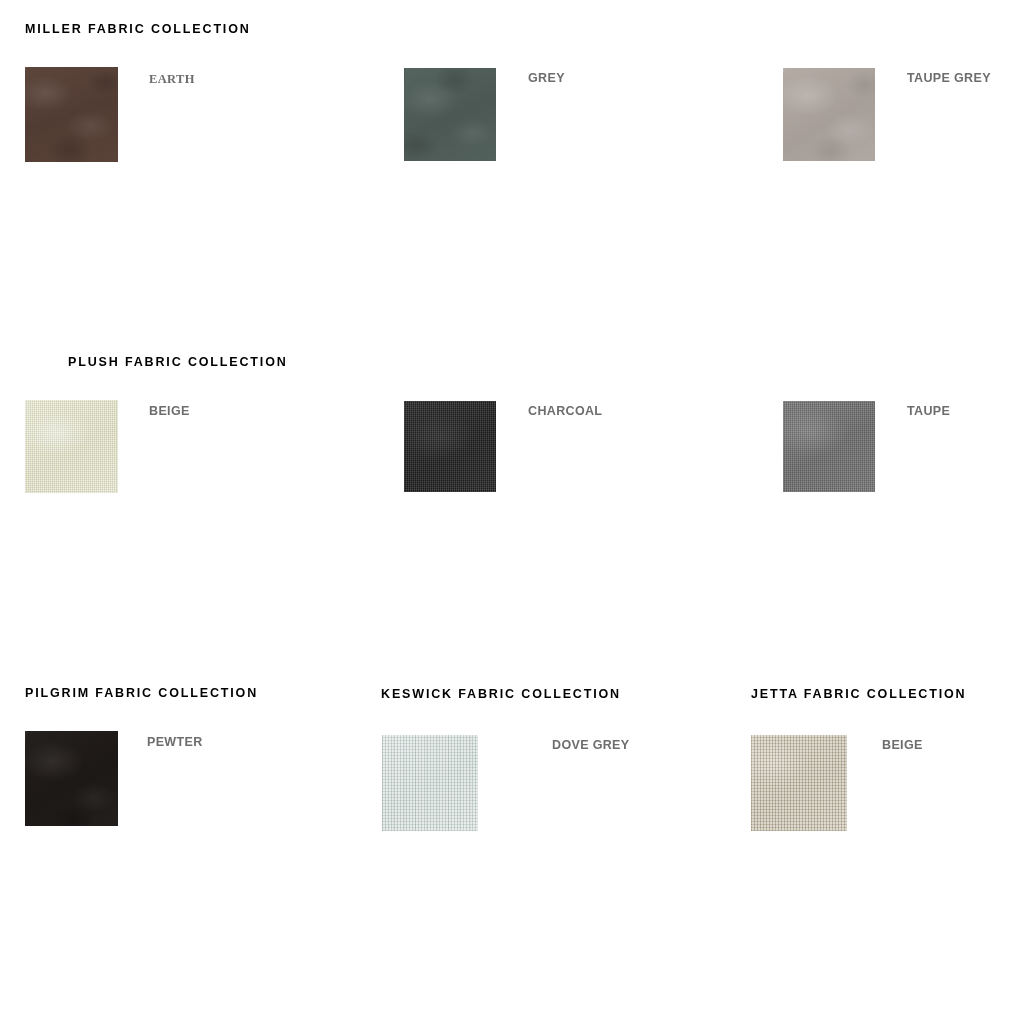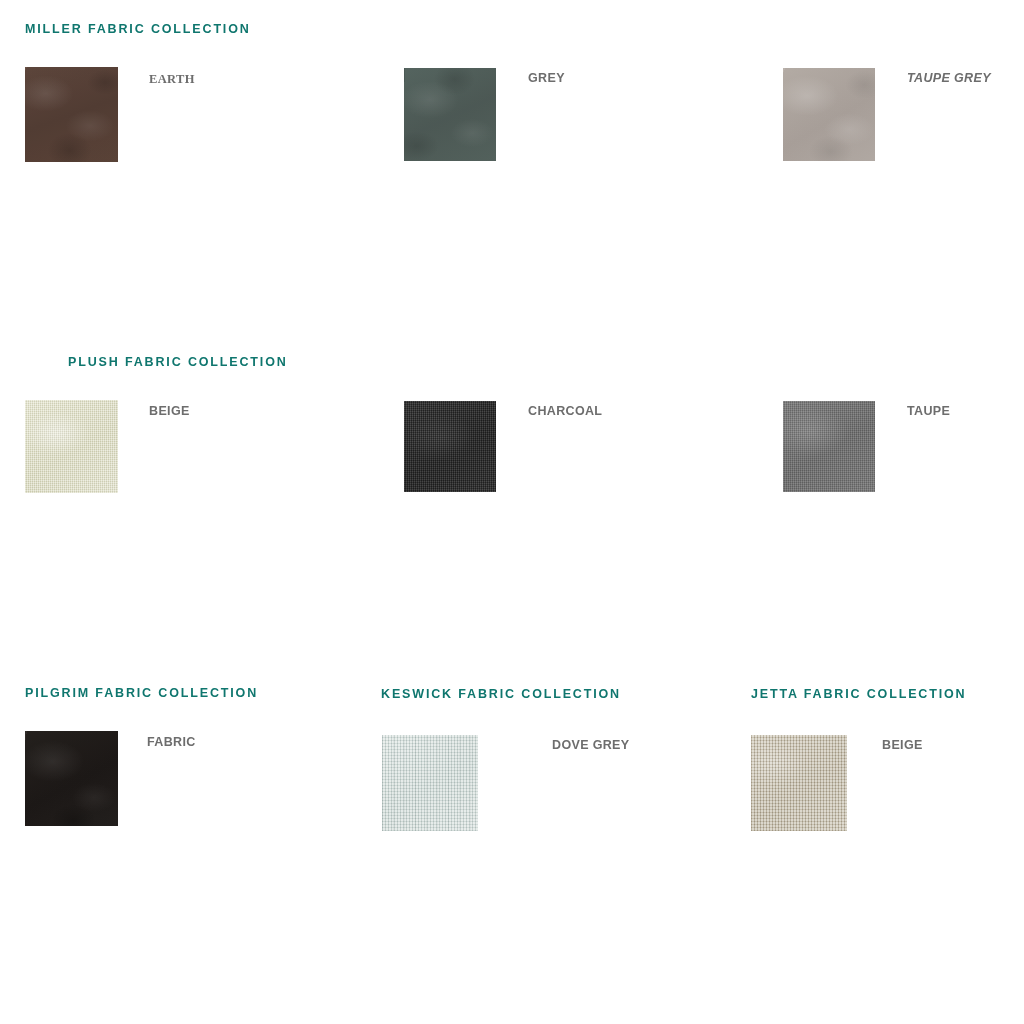--- a/index.html
+++ b/index.html
@@ -22,21 +22,21 @@
     inset: 0;
   }
 
   
   .collection-title {
     position: absolute;
     font-family: "Liberation Sans", sans-serif;
     font-size: 12.5px;
     font-weight: 700;
     letter-spacing: 1.85px;
-    color: #0f766e;
+    color: #000000;
     white-space: nowrap;
     text-transform: uppercase;
     line-height: 1;
   }
 
   
   .swatch-item {
     position: absolute;
   }
   .swatch {
@@ -169,21 +169,21 @@
     <div class="swatch-label" style="left:124px; top:6px;font-family:Liberation Serif, serif;">EARTH</div>
   </div>
 
   <div class="swatch-item" style="left:404px; top:68px;">
     <div class="swatch tex-miller-grey" style="width:92px; height:93px;"></div>
     <div class="swatch-label" style="left:124px; top:4px;">GREY</div>
   </div>
 
   <div class="swatch-item" style="left:783px; top:68px;">
     <div class="swatch tex-taupe-grey" style="width:92px; height:93px;"></div>
-    <div class="swatch-label" style="left:124px; top:4px;font-style:italic;">TAUPE GREY</div>
+    <div class="swatch-label" style="left:124px; top:4px;">TAUPE GREY</div>
   </div>
 
   <div class="collection-title" style="left:25px; top:356px;padding-left:43px;">PLUSH FABRIC COLLECTION</div>
 
   <div class="swatch-item" style="left:25px; top:400px;">
     <div class="swatch tex-plush-beige" style="width:93px; height:93px;"></div>
     <div class="swatch-label" style="left:124px; top:5px;">BEIGE</div>
   </div>
 
   <div class="swatch-item" style="left:404px; top:401px;">
@@ -193,21 +193,21 @@
 
   <div class="swatch-item" style="left:783px; top:401px;">
     <div class="swatch tex-silver" style="width:92px; height:91px;"></div>
     <div class="swatch-label" style="left:124px; top:4px;">TAUPE</div>
   </div>
 
   <div class="collection-title" style="left:25px; top:687px;">PILGRIM FABRIC COLLECTION</div>
 
   <div class="swatch-item" style="left:25px; top:731px;">
     <div class="swatch tex-pewter" style="width:93px; height:95px;"></div>
-    <div class="swatch-label" style="left:122px; top:5px;">FABRIC</div>
+    <div class="swatch-label" style="left:122px; top:5px;">PEWTER</div>
   </div>
 
   <div class="collection-title" style="left:381px; top:688px;text-align:center;">KESWICK FABRIC COLLECTION</div>
 
   <div class="swatch-item" style="left:382px; top:735px;">
     <div class="swatch tex-dove-grey" style="width:96px; height:96px;"></div>
     <div class="swatch-label" style="left:130px; top:4px;padding-left:40px;">DOVE GREY</div>
   </div>
 
   <div class="collection-title" style="left:751px; top:688px;">JETTA FABRIC COLLECTION</div>

